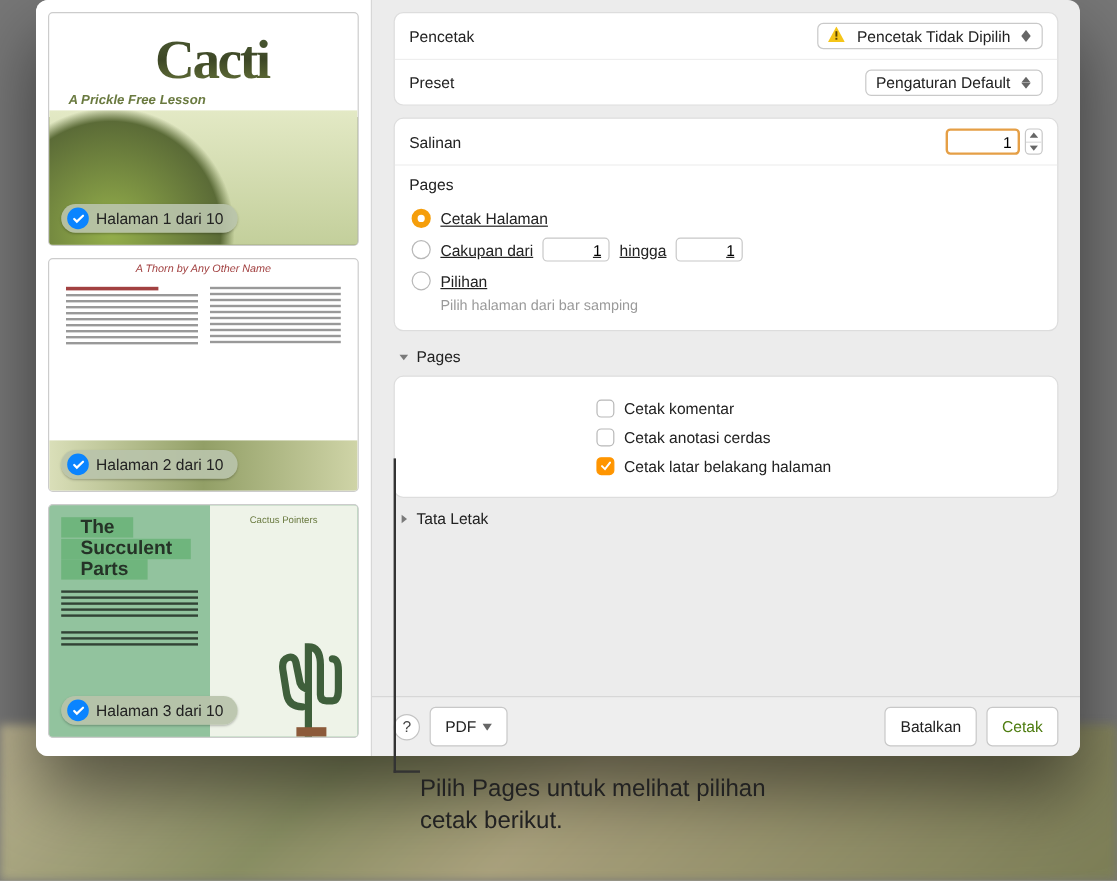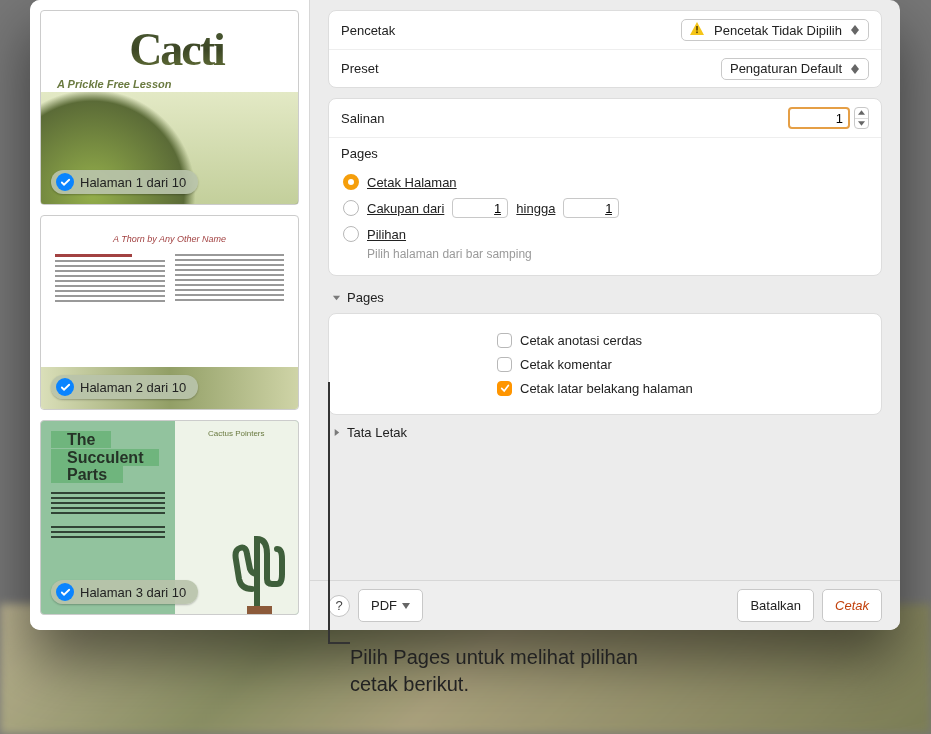--- a/index.html
+++ b/index.html
@@ -103,21 +103,21 @@
   
   .thumb2 .title2 {
     font-family: Georgia, serif;
     font-size: 20px; font-weight: bold;
     color: #4c6034;
     text-align:center;
     margin-top: 12px;
   }
   .thumb2 .sub2 {
     font-size: 9px; color: #a24141; text-align:center;
-    margin-top: 18px; font-style: italic;
+    margin-top: 3px; font-style: italic;
   }
   .thumb2 .cols {
     display:flex; gap:10px; margin: 10px 14px 0 14px;
   }
   .thumb2 .col { flex:1; }
   .thumb2 .line { height:2px; background:#999; margin-bottom:3px; }
   .thumb2 .col:first-child .line:first-child { background:#a24141; width:70%; height:3px;}
   .thumb2 .bottomimg {
     position:absolute; left:0; right:0; bottom:0; height:42px;
     background: linear-gradient(90deg, #dadfb9, #929f66, #cfd4a7);
@@ -262,21 +262,21 @@
   .btn {
     height:33px;
     border:1px solid #c8c8c8;
     background:#fff;
     border-radius:5px;
     padding:0 12px;
     font-size:13px;
     display:flex; align-items:center; gap:5px;
     cursor:pointer;
   }
-  .btn.disabled { color:#c2410c; cursor:default;font-style:italic;}
+  .btn.disabled { color:#4d7c0f; cursor:default;}
   .spacer { flex:1; }
 
   
   .caption {
     position:absolute;
     left:350px; top:644px;
     font-size:20px; color:#222;
     line-height:1.35;
     width:320px;
   }
@@ -478,25 +478,25 @@
       <div class="expander">
         <div class="exp-header">
           <svg viewBox="0 0 10 10">
               <path d="M1 3 L5 8 L9 3 Z" fill="#7a7a7a"></path>
             </svg>
           <span>Pages</span>
         </div>
         <div class="exp-body">
           <div class="cb-row">
             <span class="cb"></span>
-            <span>Cetak anotasi cerdas</span>
+            <span>Cetak komentar</span>
           </div>
           <div class="cb-row">
             <span class="cb"></span>
-            <span>Cetak komentar</span>
+            <span>Cetak anotasi cerdas</span>
           </div>
           <div class="cb-row">
             <span class="cb checked">
               <svg viewBox="0 0 12 12">
                   <path d="M2 6.5 L5 9.5 L10 3" fill="none" stroke="#fff" stroke-width="2" stroke-linecap="round"></path>
                 </svg>
             </span>
             <span>Cetak latar belakang halaman</span>
           </div>
         </div>

